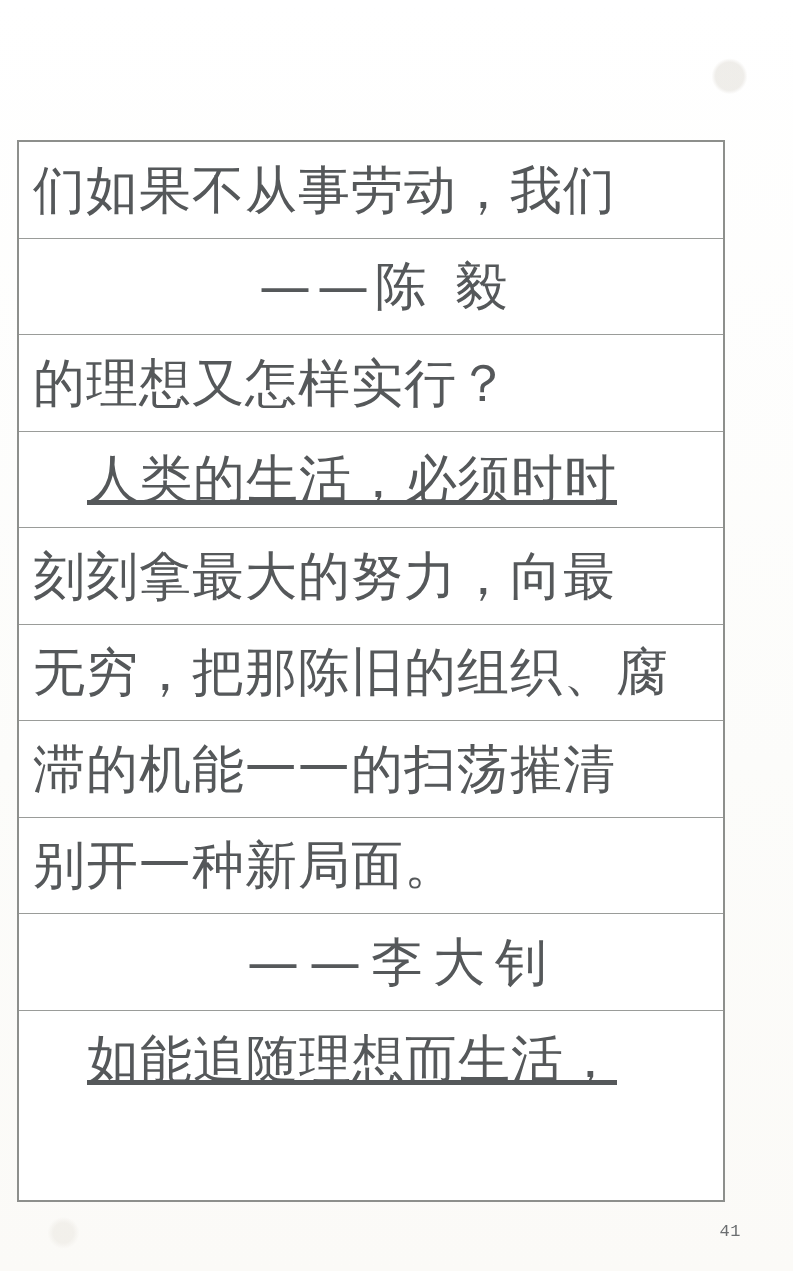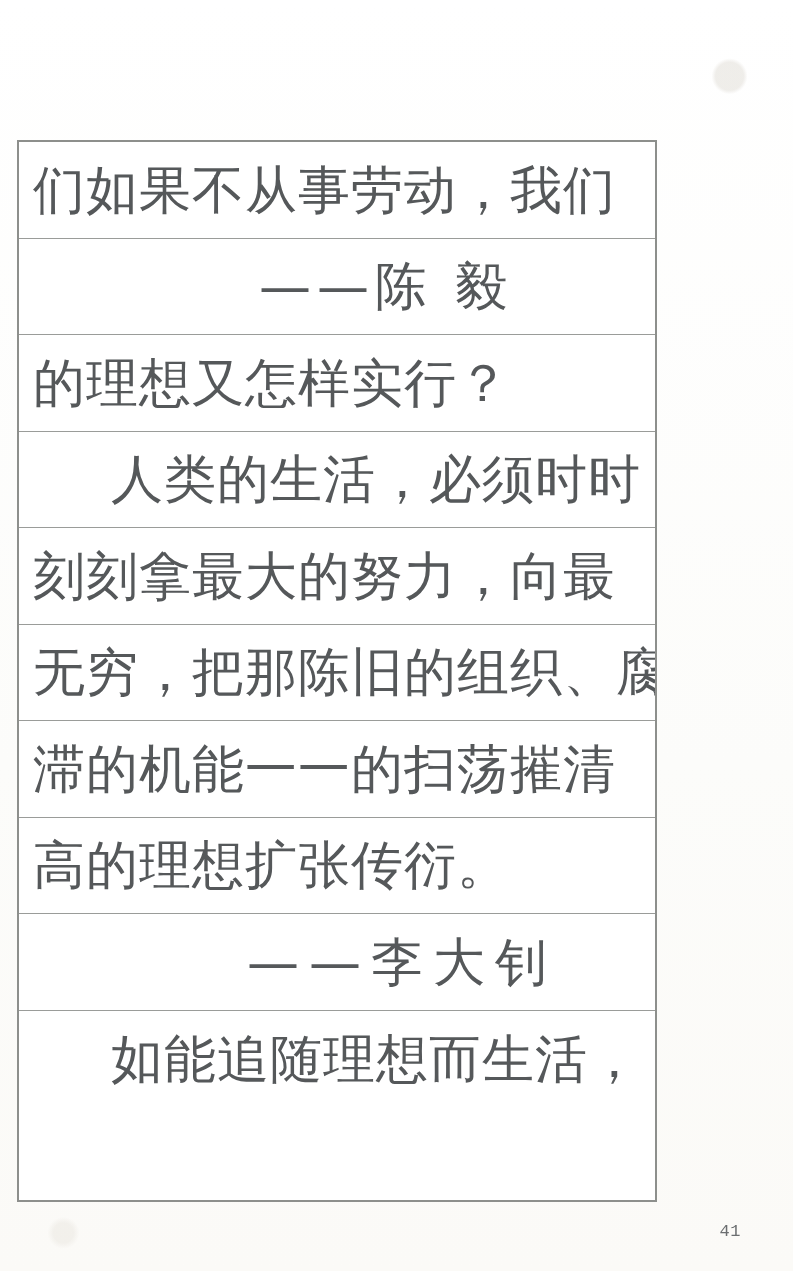--- a/index.html
+++ b/index.html
@@ -33,21 +33,21 @@
       radial-gradient(circle at 8% 97%, rgba(215,210,200,0.25) 0 10px, rgba(255,255,255,0) 16px),
       linear-gradient(180deg, #ffffff 0%, #fcfcfa 60%, #fbfaf7 100%);
     pointer-events: none;
   }
 
   
   .grid {
     position: absolute;
     left: 17px;
     top: 140px;
-    width: 640px;
+    width: 708px;
     height: 1062px;
     border: 2px solid #8d8f8c;
     box-sizing: border-box;
     background: #ffffff;
   }
 
   .line-row {
     position: relative;
     height: 96.5px;
     border-bottom: 1px solid #9a9c99;
@@ -68,21 +68,22 @@
     font-size: 52px;
     line-height: 1;
     color: #55585a;
     white-space: nowrap;
     padding-left: 14px;
     padding-right: 10px;
     letter-spacing: 1px;
     font-weight: 400;
   }
   .line-text.indent-1 {
-    padding-left: 92px;
+    padding-left: 68px;
+    text-decoration: underline;
   }
   .line-text.attrib {
     padding-left: 240px;
     letter-spacing: 6px;
   }
   .line-text.attrib2 {
     padding-left: 228px;
     letter-spacing: 10px;
   }
 
@@ -127,21 +128,21 @@
 
     <div class="line-row">
       <div class="line-text">无穷，把那陈旧的组织、腐</div>
     </div>
 
     <div class="line-row">
       <div class="line-text">滞的机能一一的扫荡摧清</div>
     </div>
 
     <div class="line-row">
-      <div class="line-text">高的理想扩张传衍。</div>
+      <div class="line-text">别开一种新局面。</div>
     </div>
 
     <div class="line-row">
       <div class="line-text attrib2">——李大钊</div>
     </div>
 
     <div class="line-row">
       <div class="line-text indent-1">如能追随理想而生活，</div>
     </div>
 

